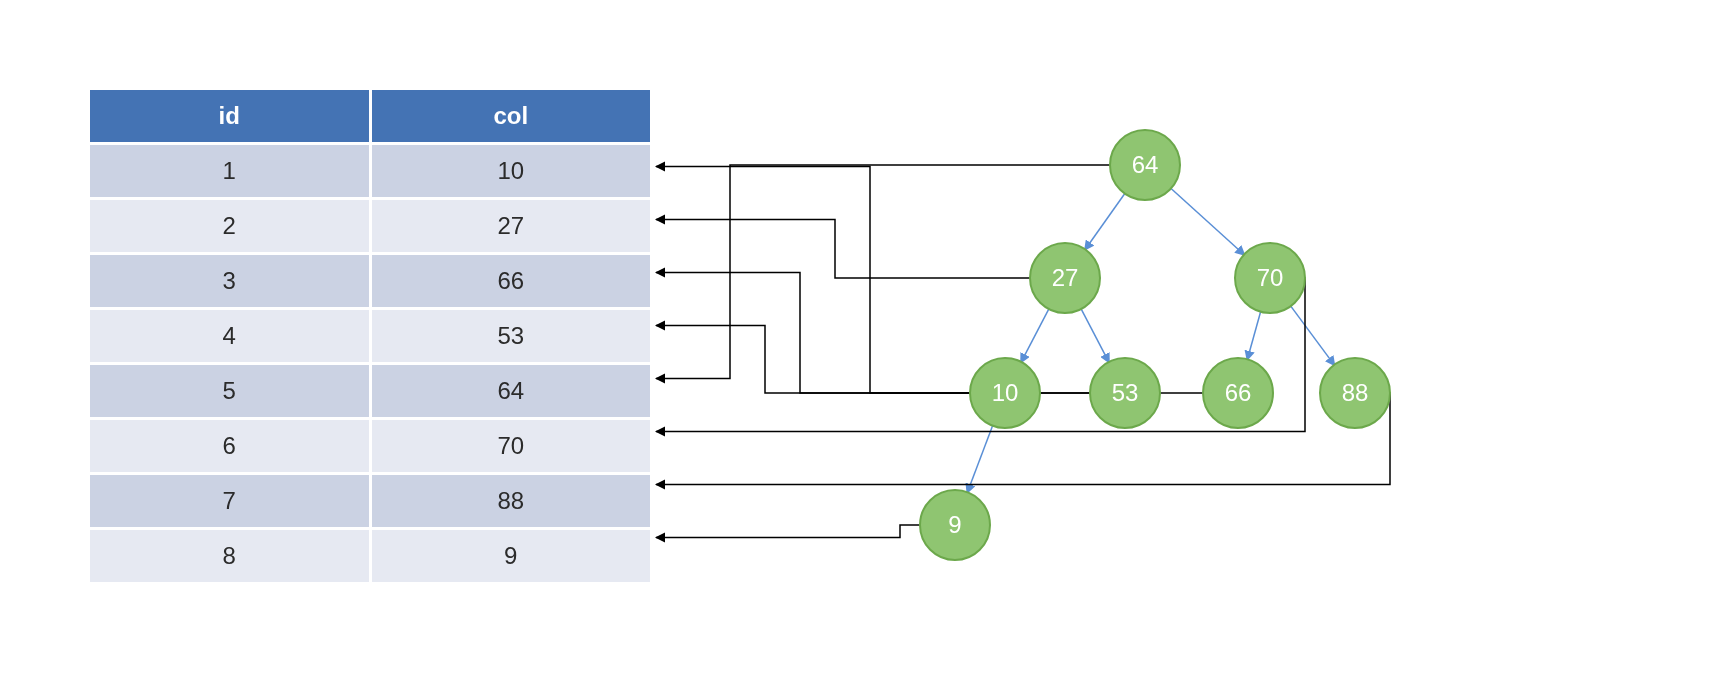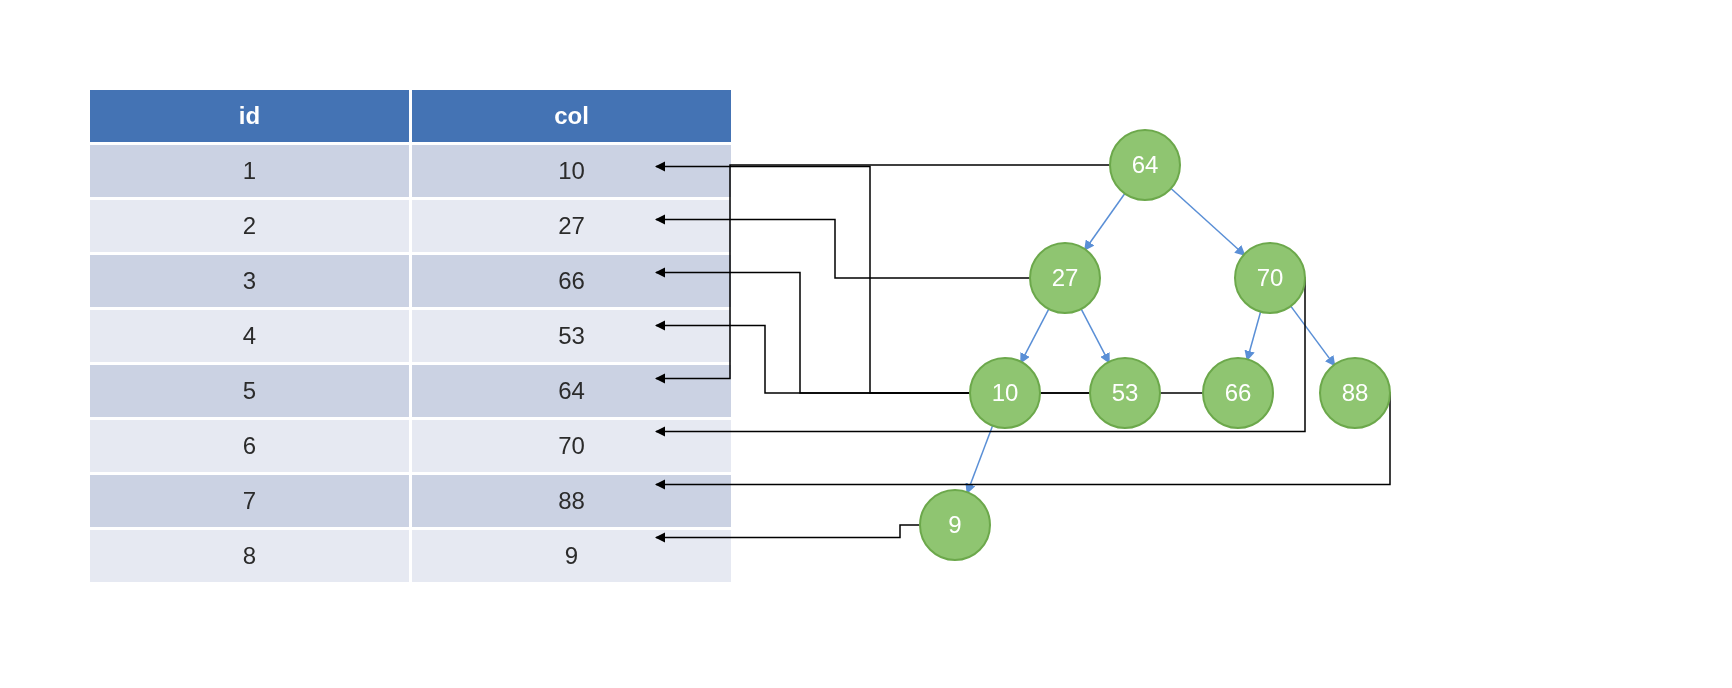--- a/index.html
+++ b/index.html
@@ -8,21 +8,21 @@
     width: 1732px;
     height: 688px;
     font-family: -apple-system, "Segoe UI", "Helvetica Neue", Arial, sans-serif;
     background: #ffffff;
     position: relative;
   }
   .table {
     position: absolute;
     left: 90px;
     top: 90px;
-    width: 641px;
+    width: 560px;
     border-collapse: collapse;
     text-align: center;
     font-size: 24px;
   }
   .table th {
     background: #4473b4;
     color: #ffffff;
     font-weight: 600;
     height: 50px;
     font-size: 24px;

